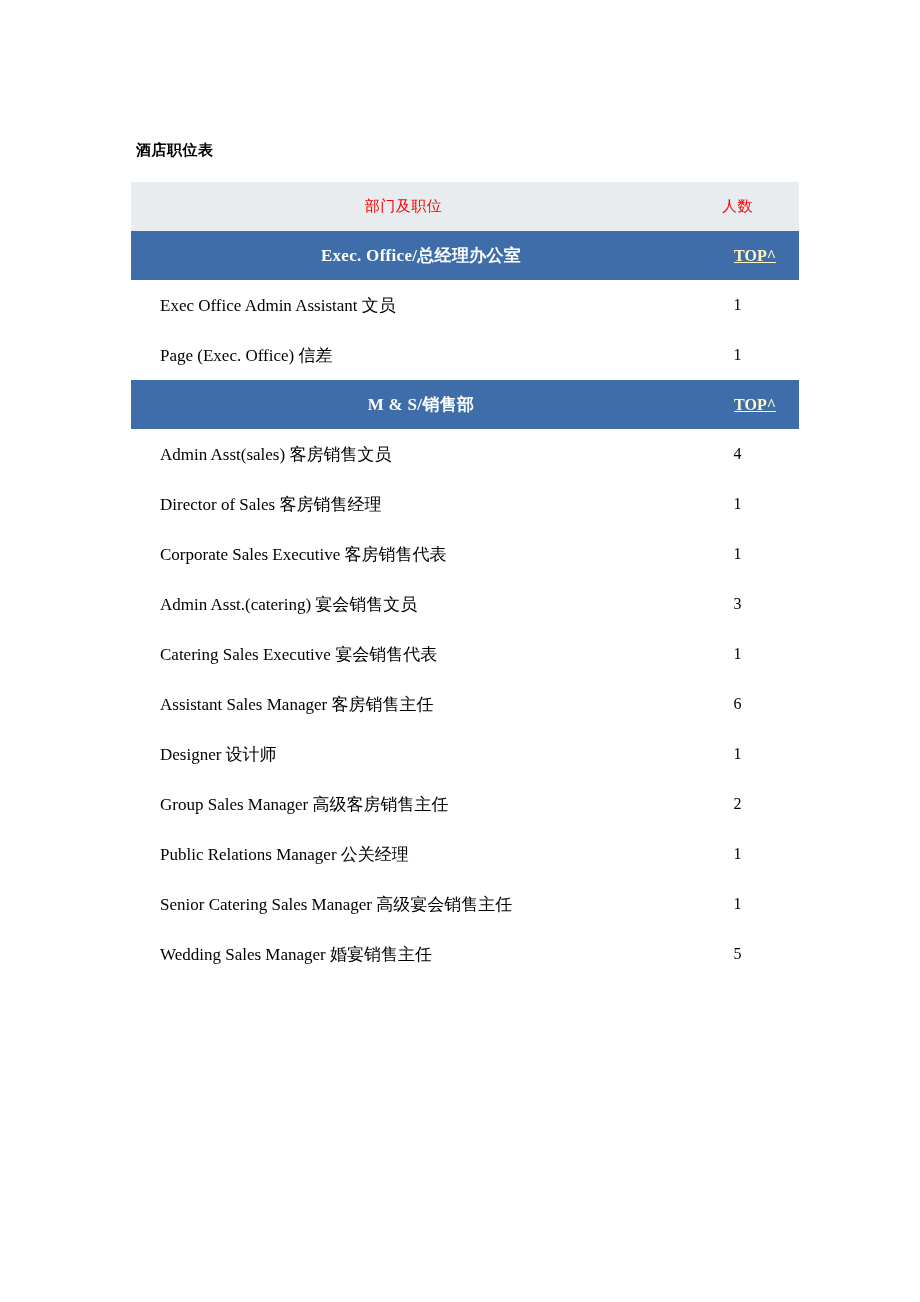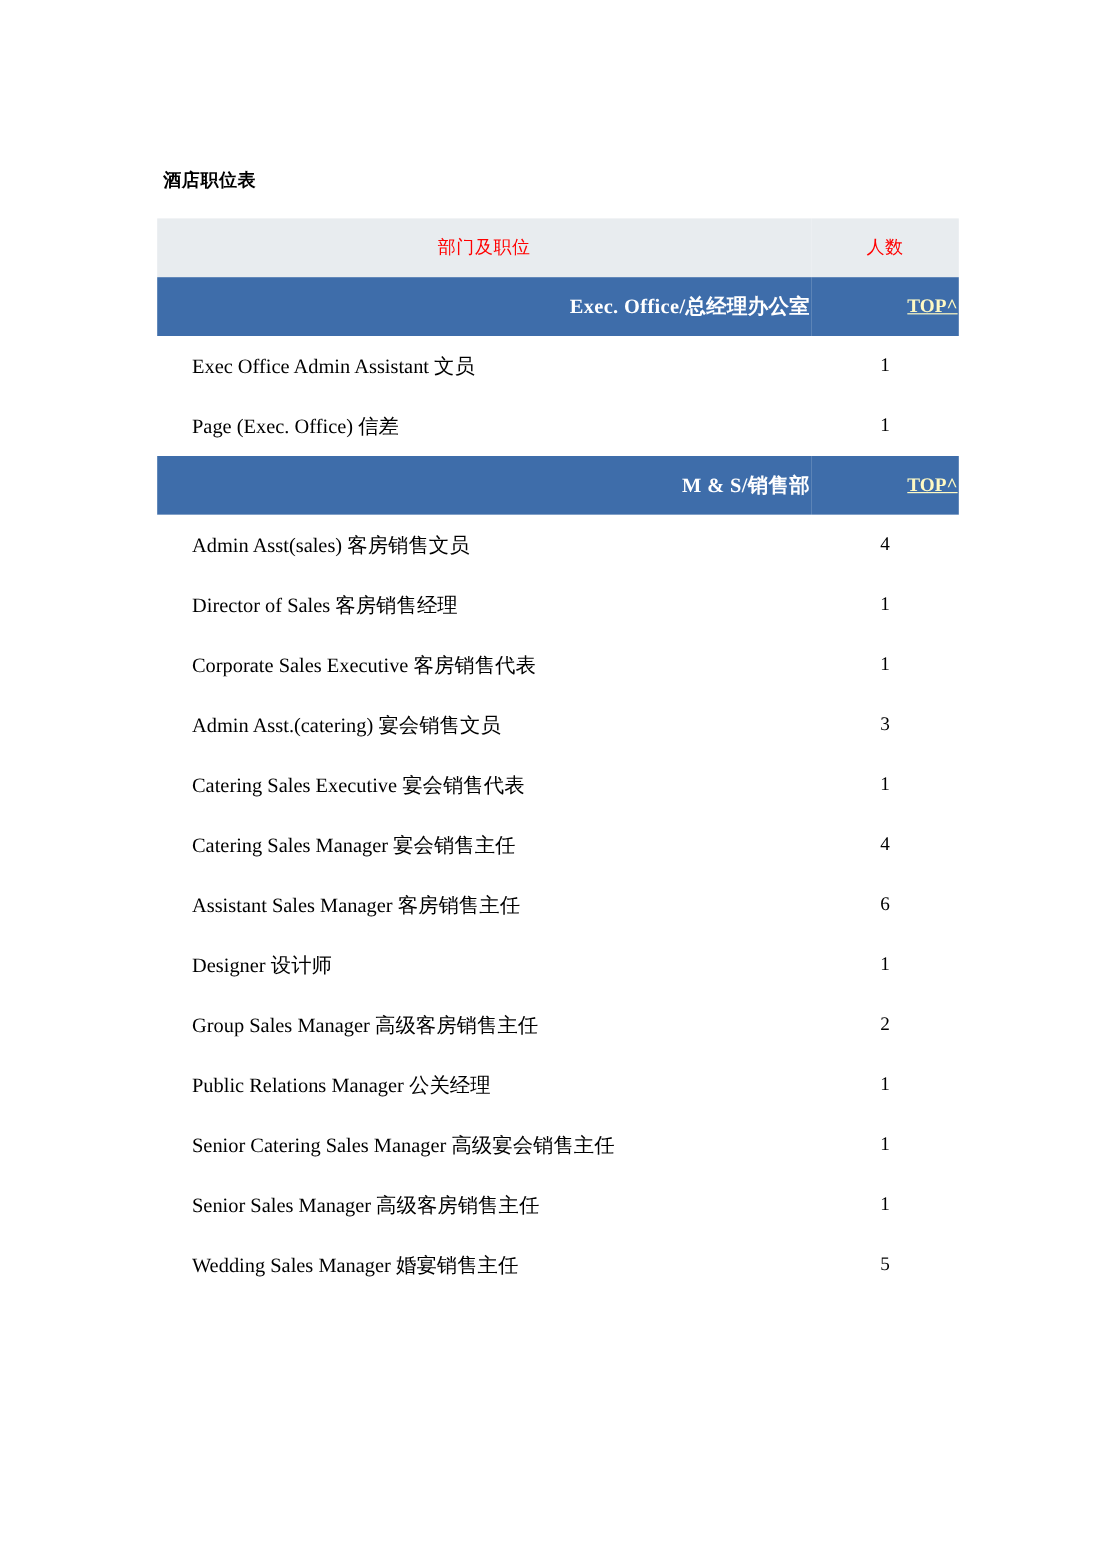--- a/index.html
+++ b/index.html
@@ -57,21 +57,21 @@
     color: #ff0000;
     font-weight: normal;
     letter-spacing: 0.5px;
     text-align: center;
   }
 
   tr.section-row td {
     background: #3e6daa;
     height: 47px;
     vertical-align: middle;
-    text-align: right;
+    text-align: center;
     border: none;
     padding-left: 36px;
   }
   .section-text {
     font-family: "Liberation Serif", serif;
     font-size: 17px;
     font-weight: bold;
     color: #ffffff;
     letter-spacing: 0.3px;
   }
@@ -167,47 +167,39 @@
       </tr>
       <tr class="item-row">
         <td class="item-name">Admin Asst.(catering)  宴会销售文员</td>
         <td class="item-count">3</td>
       </tr>
       <tr class="item-row">
         <td class="item-name">Catering Sales Executive  宴会销售代表</td>
         <td class="item-count">1</td>
       </tr>
       <tr class="item-row">
-        <td class="item-name">Catering Sales Manager  宴会销售主任</td>
-        <td class="item-count">4</td>
-      </tr>
-      <tr class="item-row">
         <td class="item-name">Assistant Sales Manager  客房销售主任</td>
         <td class="item-count">6</td>
       </tr>
       <tr class="item-row">
         <td class="item-name">Designer  设计师</td>
         <td class="item-count">1</td>
       </tr>
       <tr class="item-row">
         <td class="item-name">Group Sales Manager  高级客房销售主任</td>
         <td class="item-count">2</td>
       </tr>
       <tr class="item-row">
         <td class="item-name">Public Relations Manager  公关经理</td>
         <td class="item-count">1</td>
       </tr>
       <tr class="item-row">
         <td class="item-name">Senior Catering Sales Manager  高级宴会销售主任</td>
         <td class="item-count">1</td>
       </tr>
       <tr class="item-row">
-        <td class="item-name">Senior Sales Manager  高级客房销售主任</td>
-        <td class="item-count">1</td>
-      </tr>
-      <tr class="item-row">
         <td class="item-name">Wedding Sales Manager  婚宴销售主任</td>
         <td class="item-count">5</td>
       </tr>
     </tbody>
   </table>
 
 </div>
 
 </body></html>

